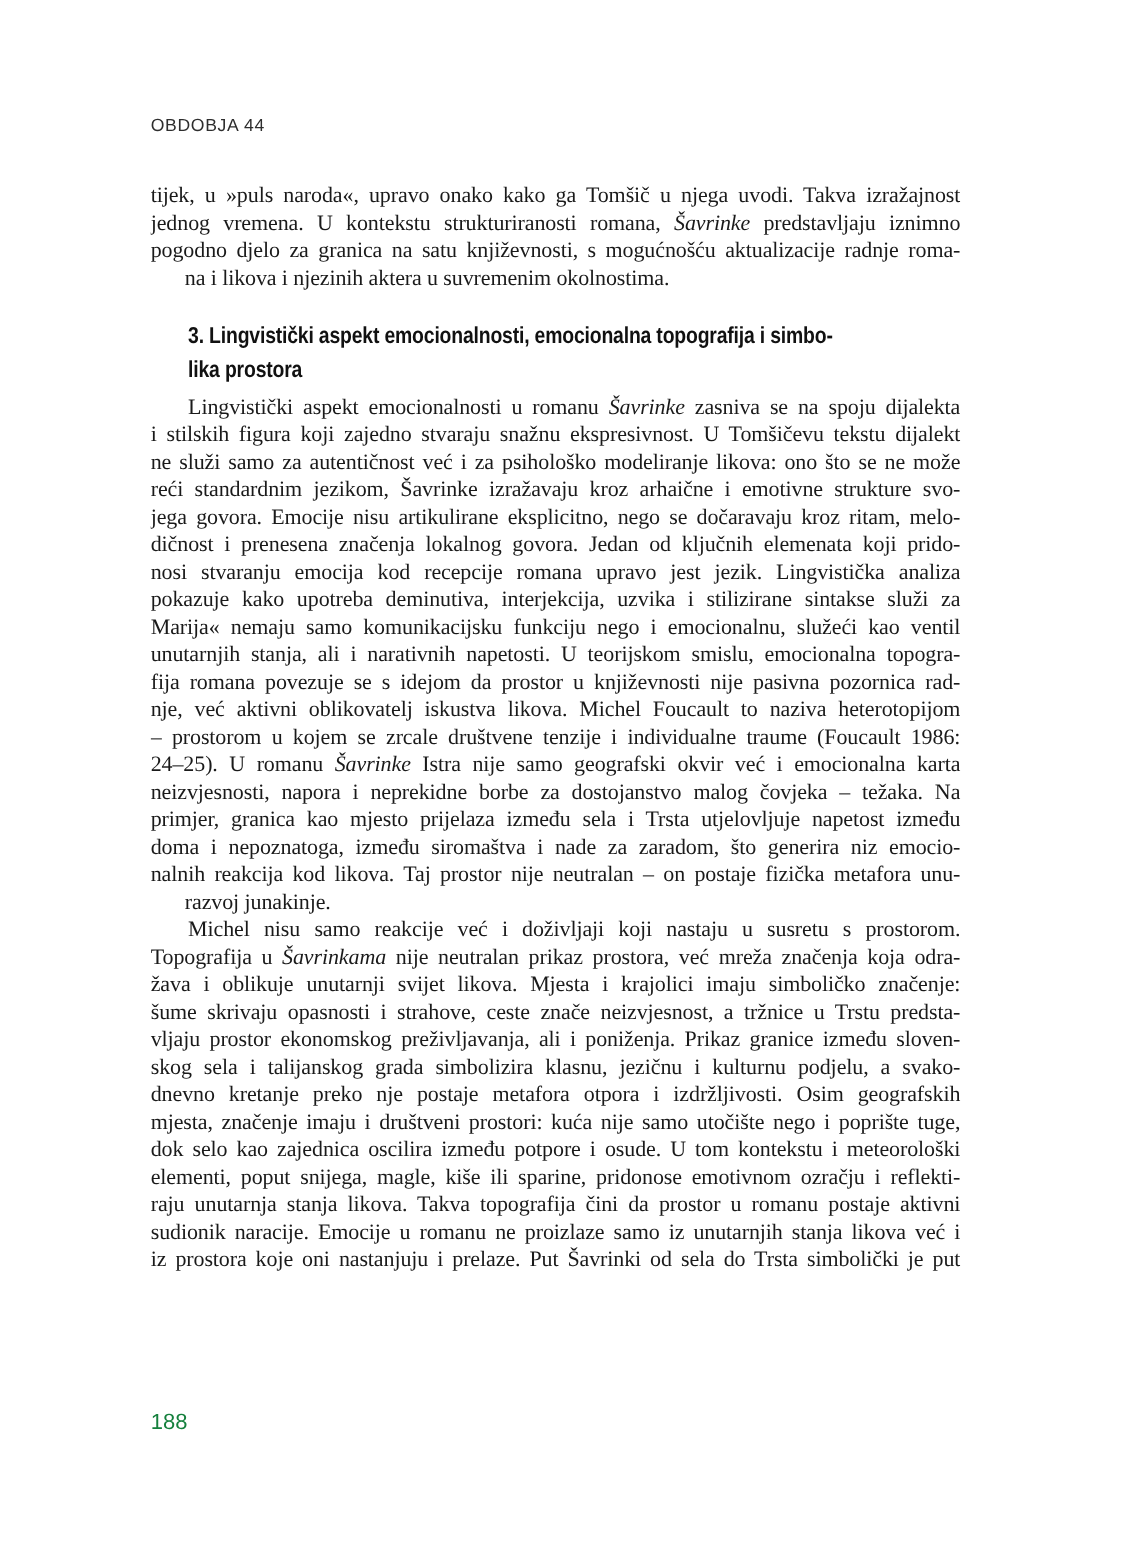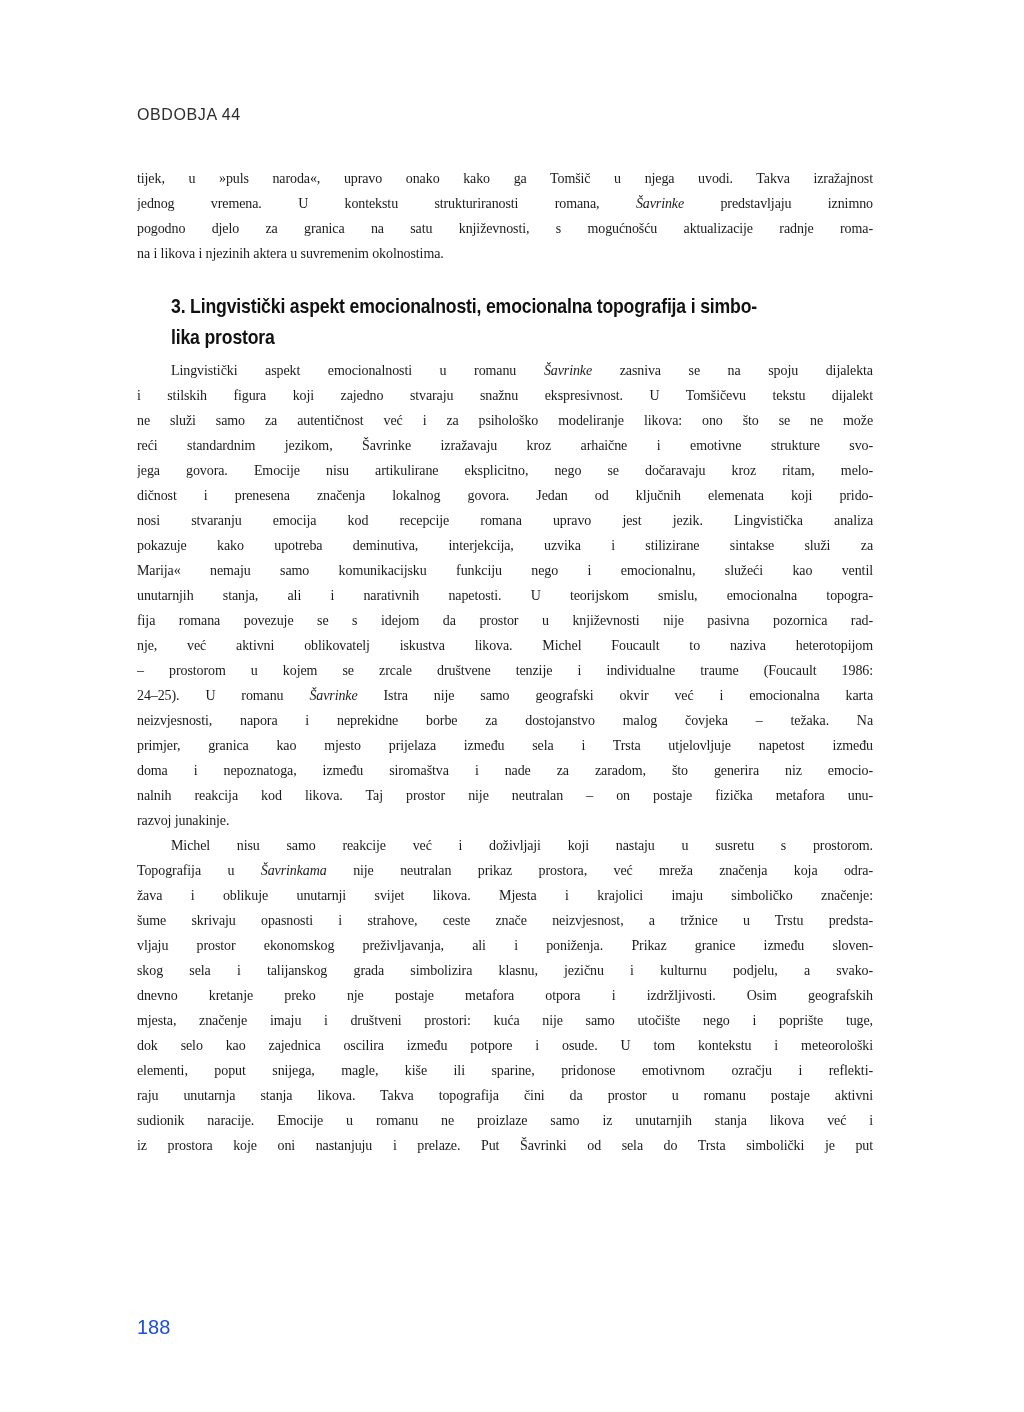--- a/index.html
+++ b/index.html
@@ -21,29 +21,29 @@
     color: #2e2e2e;
   }
   .content {
     position: absolute;
     left: 137px;
     top: 166px;
     width: 736px;
   }
   .para { margin: 0; }
   .line {
-    font-size: 14px;
+    font-size: 20px;
     line-height: 25px;
     max-height: 25px;
     overflow: hidden;
     color: #1a1a1a;
     letter-spacing: -0.1px;
   }
   .line.j { text-align: justify; text-align-last: justify; }
-  .line.noj { text-align: left; }
+  .line.noj { text-align: left; margin-left: 31px; }
   .line.indent { text-indent: 34px; }
   .heading {
     margin-top: 24px;
     margin-bottom: 6px;
     padding-left: 34px;
   }
   .hline {
     font-family: "Liberation Sans", sans-serif;
     font-weight: bold;
     font-size: 21px;
@@ -54,22 +54,21 @@
     transform-origin: 0 50%;
     letter-spacing: -0.2px;
   }
   .line em { }
   .page-number {
     position: absolute;
     left: 137px;
     top: 1282px;
     font-family: "Liberation Sans", sans-serif;
     font-size: 20px;
-    color: #1d4ed8;
-    margin-top: 34px;
+    color: #15803d;
   }
 </style>
 </head>
 <body>
 
 <div class="page">
   <div class="running-header">OBDOBJA 44</div>
 
   <div class="content">
       <div class="para">

